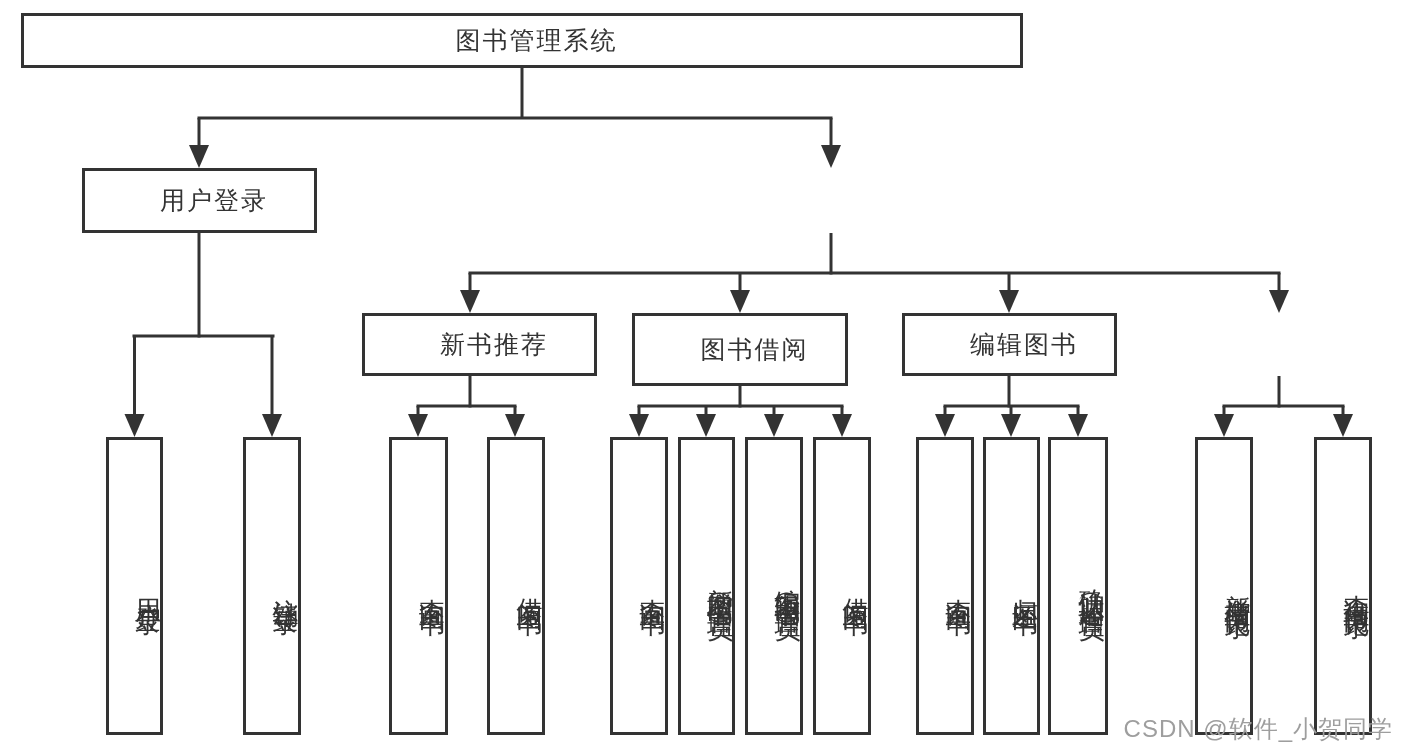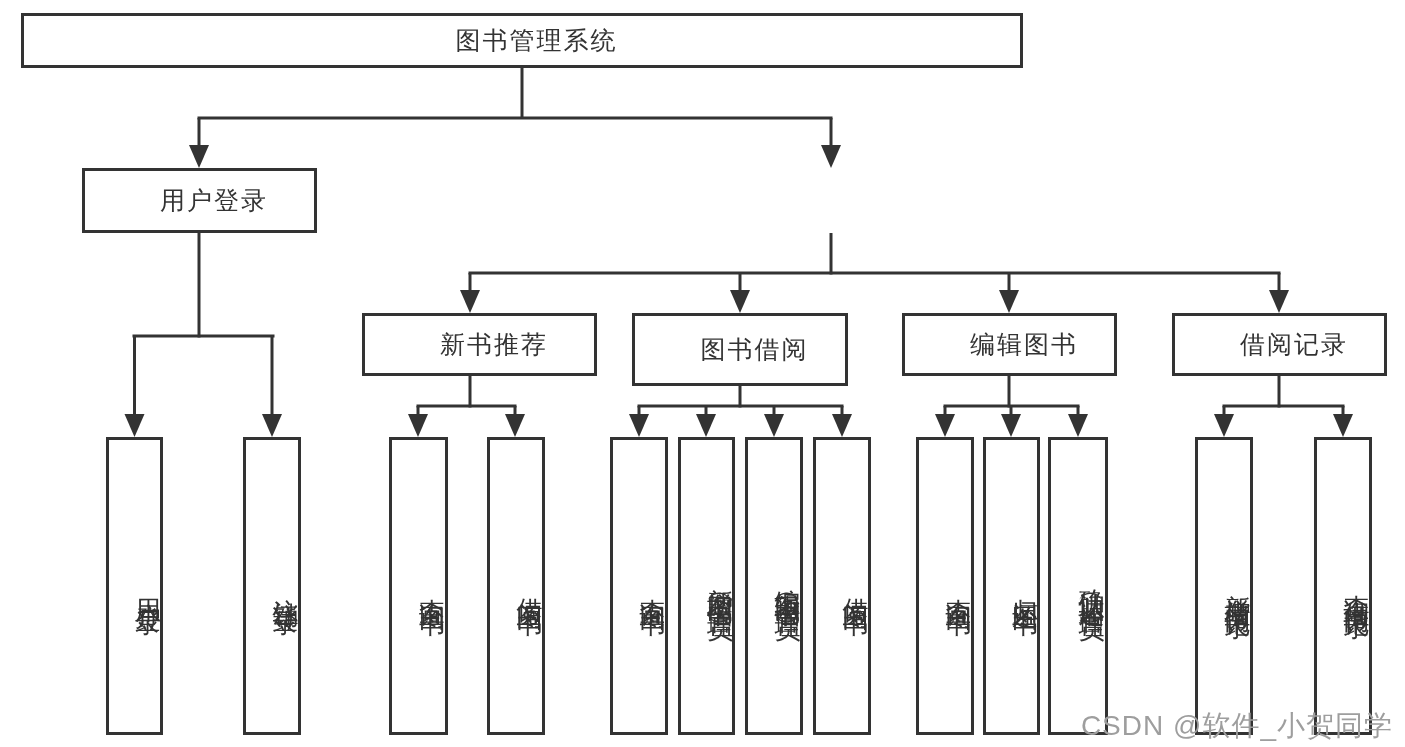--- a/index.html
+++ b/index.html
@@ -44,21 +44,21 @@
     -webkit-writing-mode: vertical-lr;
     font-size: 26px;
     letter-spacing: 4px;
   }
   .vbox span { white-space: nowrap; }
 
   .watermark {
     position: absolute;
     right: 12px;
     bottom: 2px;
-    font-size: 28px;
+    font-size: 24px;
     color: #9e9e9e;
     letter-spacing: 1px;
     z-index: 5;
   }
 </style>
 </head>
 <body>
 
 <div class="canvas">
 
@@ -127,23 +127,20 @@
 
   <div class="hbox" style="left:362px; top:313px; width:235px; height:63px">
     <span>新书推荐</span>
   </div>
   <div class="hbox" style="left:632px; top:313px; width:216px; height:73px">
     <span>图书借阅</span>
   </div>
   <div class="hbox" style="left:902px; top:313px; width:215px; height:63px">
     <span>编辑图书</span>
   </div>
-  <div class="hbox" style="left:1172px; top:313px; width:215px; height:63px">
-    <span>借阅记录</span>
-  </div>
 
   <div class="vbox" style="left:106px; width:57px">
     <span>用户登录</span>
   </div>
   <div class="vbox" style="left:243px; width:58px">
     <span>注销登录</span>
   </div>
 
   <div class="vbox" style="left:389px; width:59px">
     <span>查询图书</span>

